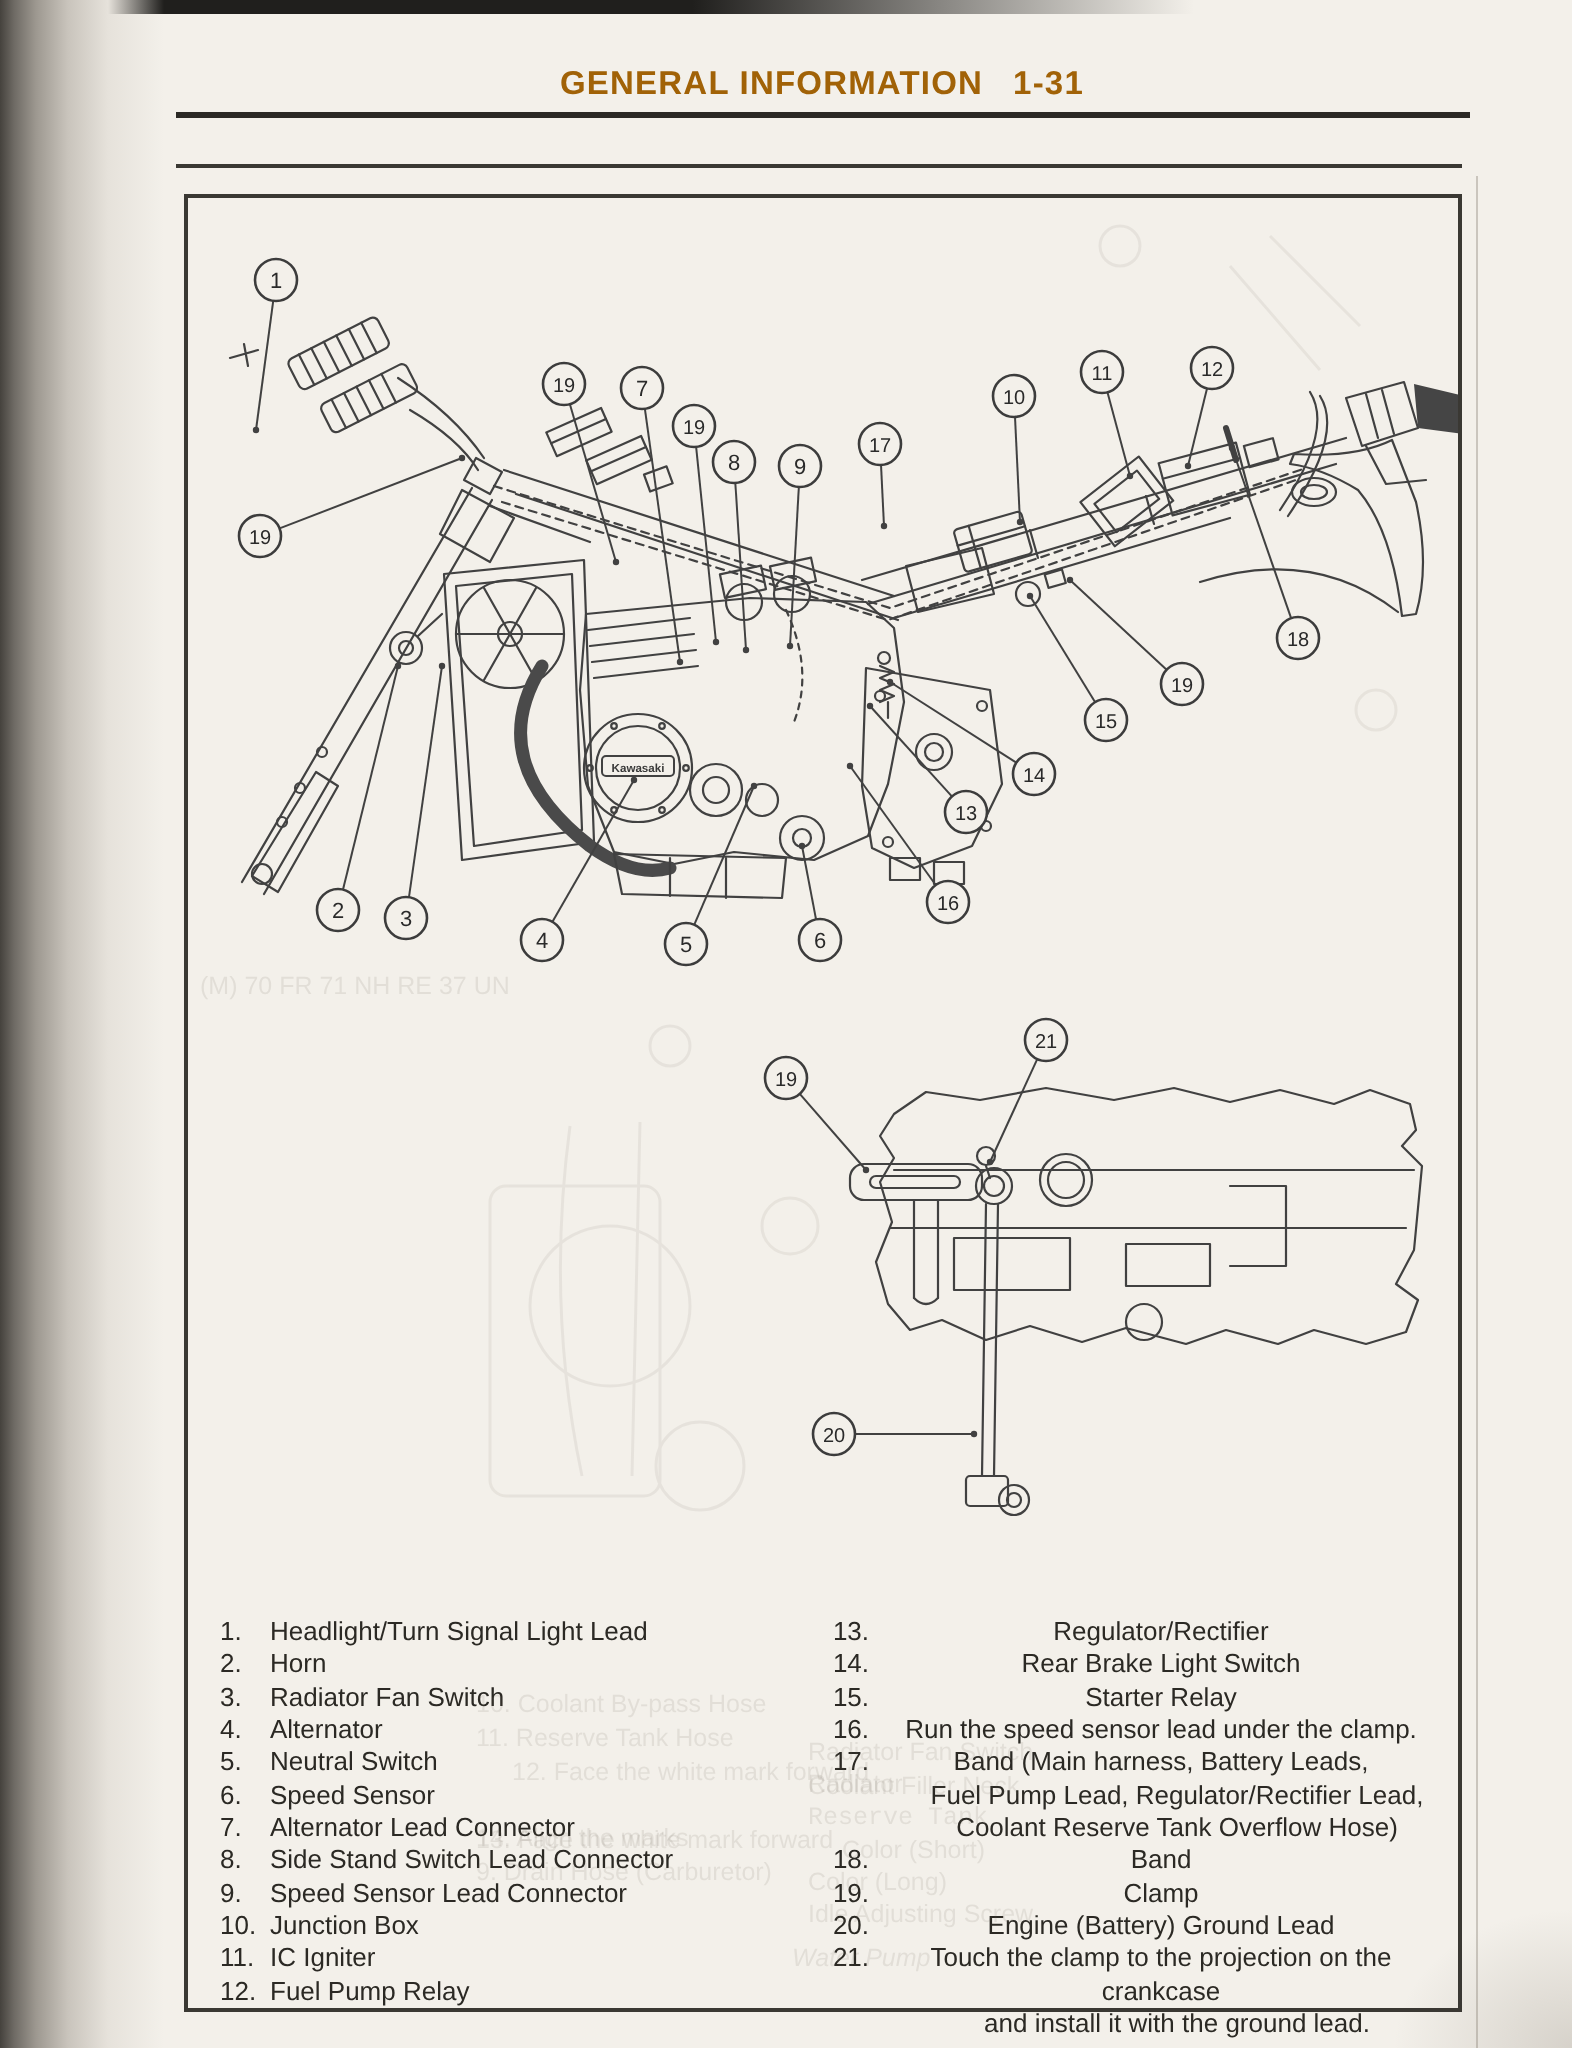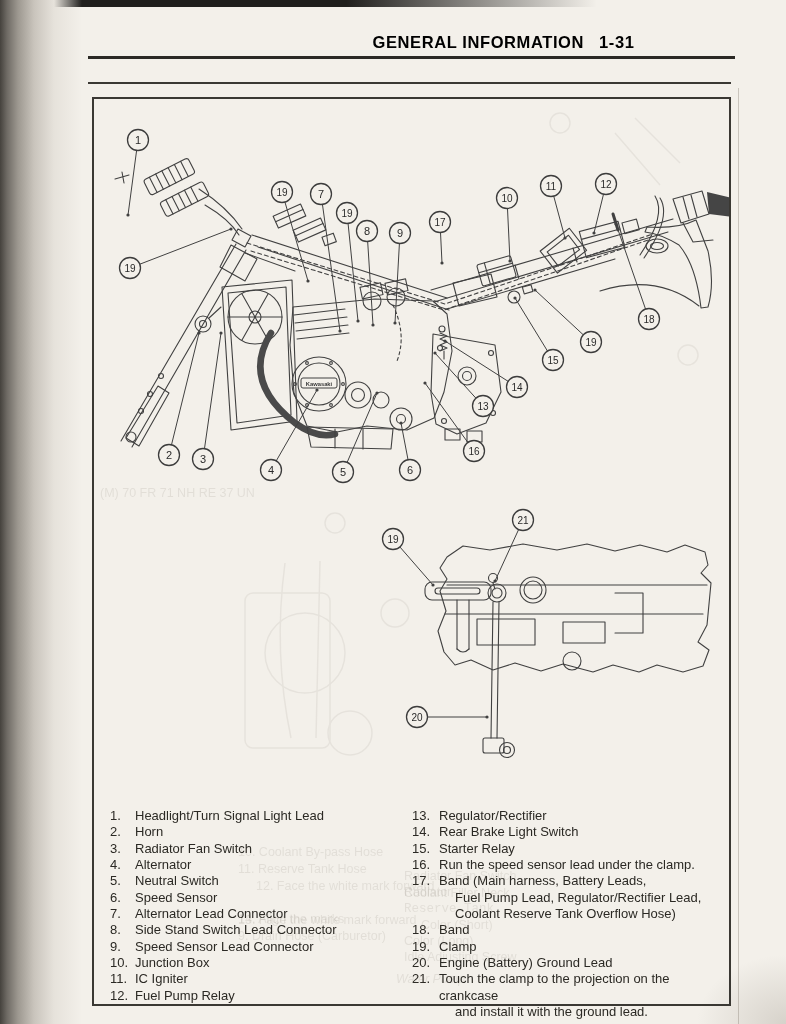--- a/index.html
+++ b/index.html
@@ -5,33 +5,33 @@
   html,body{margin:0;padding:0;background:#e7e3dc;}
   .scan{position:relative;width:786px;height:1024px;background:#f3f0ea;overflow:hidden;
         font-family:"Liberation Sans",sans-serif;color:#2a2822;}
   .edge-top{position:absolute;top:0;left:0;height:7px;width:76%;
             background:linear-gradient(90deg,#201f1d 0,#201f1d 58%,rgba(32,31,29,0) 100%);}
   .spine{position:absolute;left:0;top:0;width:82px;height:100%;
          background:linear-gradient(90deg,#45423d 0,#6e6a64 7px,#9d9890 18px,#c9c4bc 34px,#e6e2db 54px,rgba(243,240,234,0) 82px);}
   .page-edge-right{position:absolute;top:88px;bottom:0;left:738px;width:1px;background:rgba(125,118,106,.35);}
   .corner-br{position:absolute;right:0;bottom:0;width:90px;height:70px;
              background:radial-gradient(ellipse at 100% 100%, rgba(140,132,120,.28) 0, rgba(140,132,120,0) 70%);}
-  .header{position:absolute;top:33px;left:280px;width:447px;text-align:center;
-          font-size:16.5px;font-weight:bold;letter-spacing:.6px;color:#000000;white-space:nowrap;}
+  .header{position:absolute;top:33px;left:280px;width:447px;text-align:left;
+          font-size:16.5px;font-weight:bold;letter-spacing:.6px;color:#a16207;white-space:nowrap;}
   .header .pagenum{margin-left:15px;}
   .rule{position:absolute;background:#2b2925;}
   .rule1{left:88px;top:56px;width:647px;height:3px;}
   .rule2{left:88px;top:82px;width:643px;height:2px;background:#3a3833;}
   .diagram-box{position:absolute;left:92px;top:97px;width:635px;height:905px;
                border:2px solid #3a3833;}
   .art{position:absolute;left:1px;top:-6px;}
   .legend{position:absolute;left:0;top:709px;width:100%;font-size:13px;line-height:16.35px;color:#2b2924;}
   .col{position:absolute;top:0;}
   .col-left{left:16px;width:290px;}
-  .col-right{left:318px;width:310px;}
+  .col-right{left:318px;width:310px;text-align:center;}
   .lrow{display:flex;}
   .lnum{flex:0 0 25px;}
   .col-right .lnum{flex-basis:27px;}
   .ltext{flex:1;}
   .ltext .cont{padding-left:16px;}
   .ghost-layer{position:absolute;left:0;top:0;width:100%;height:100%;pointer-events:none;}
   .ghost-frag{position:absolute;font-size:12.5px;color:#6b6357;opacity:.12;white-space:nowrap;}
 </style>
 </head>
 <body>

